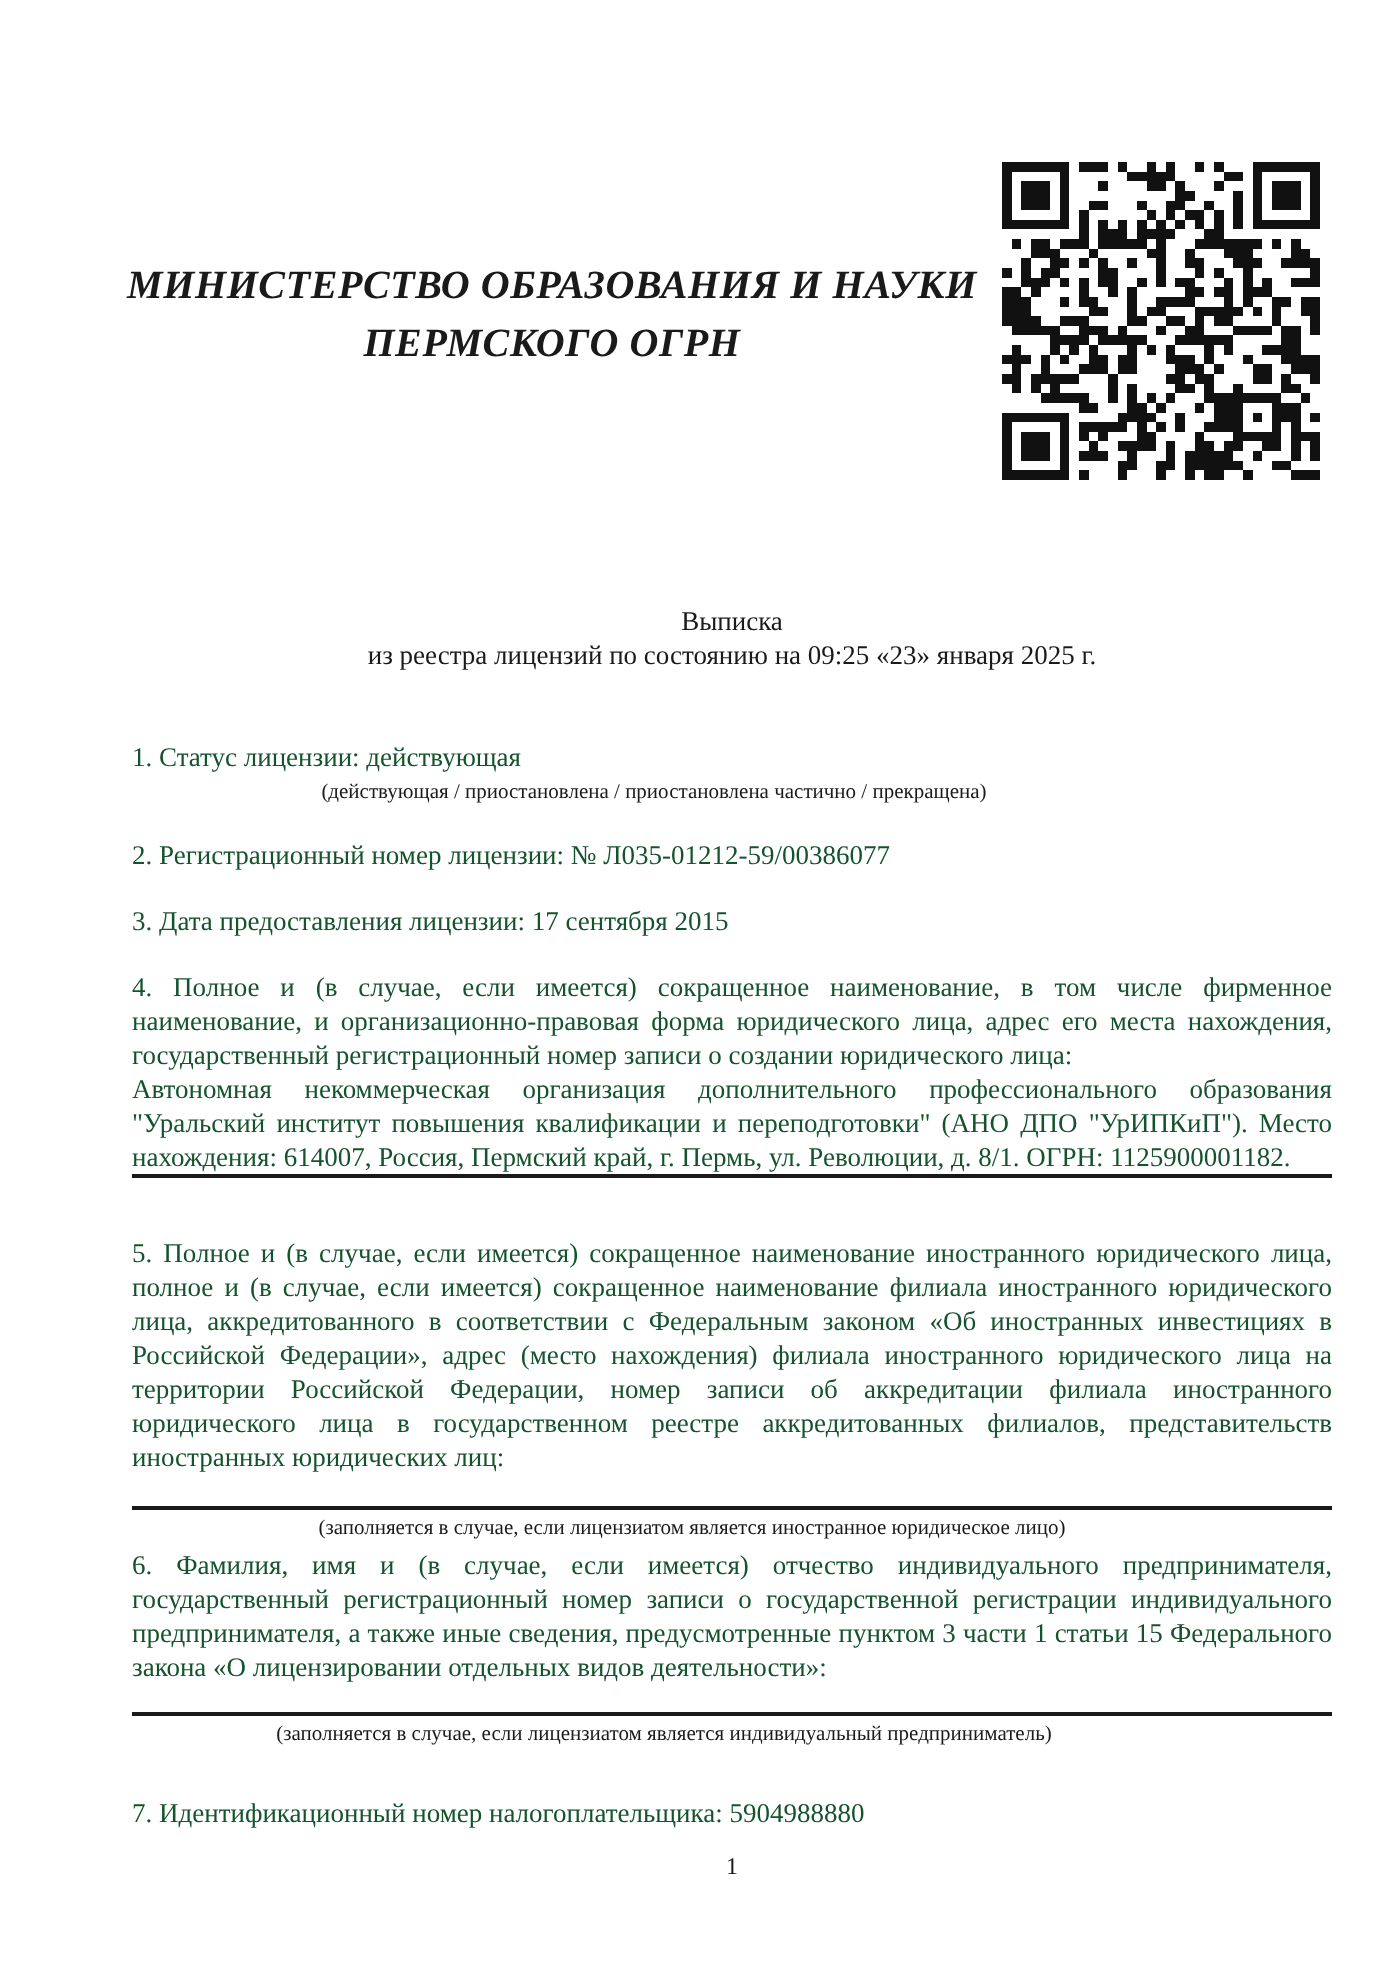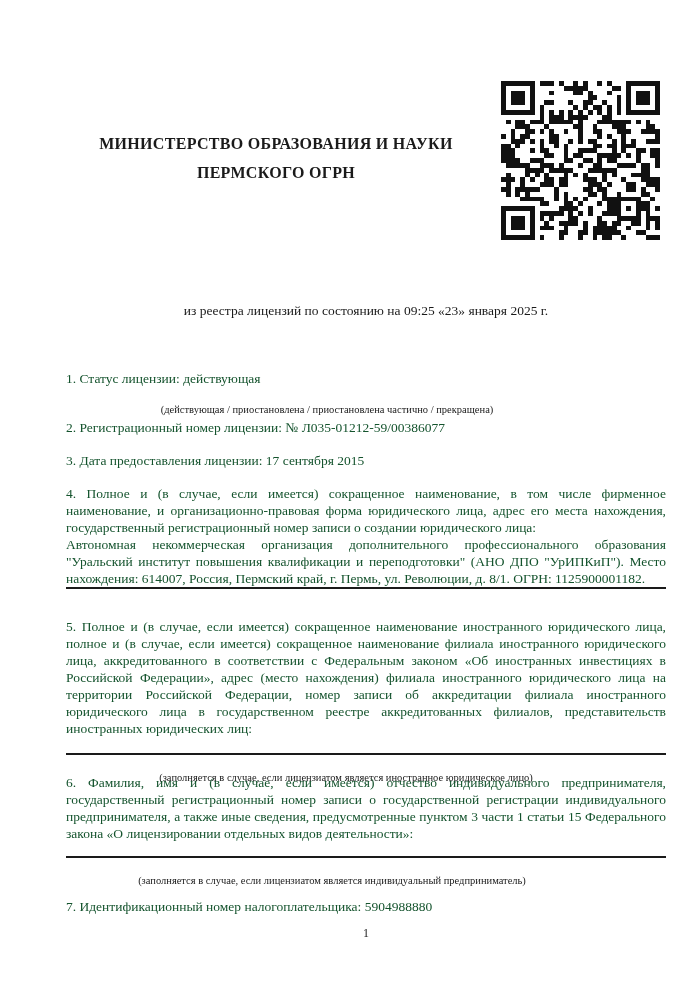--- a/index.html
+++ b/index.html
@@ -10,43 +10,44 @@
     color:#1a1a1a;
     font-family:"Liberation Serif","DejaVu Serif",serif;
     overflow:hidden;
   }
   
   .header-text{
     position:absolute;left:44px;top:129px;width:464px;
     text-align:center;
   }
   .h-line{
-    font-size:16px;font-weight:bold;line-height:29px;white-space:nowrap;
+    font-size:20px;font-weight:bold;line-height:29px;white-space:nowrap;
     letter-spacing:.3px;
+    font-style:italic;
   }
   .h-caption{font-size:10.5px;line-height:13px;margin-top:4px;}
   
   .qr{
     position:absolute;left:501px;top:81px;width:159px;height:159px;
     shape-rendering:crispEdges;background:#fff;
   }
   
   .main{position:absolute;left:66px;top:0;width:600px;}
   .doc-title{
     position:absolute;left:0;top:302px;width:600px;
     text-align:center;font-size:13.5px;line-height:17px;
   }
   .item{position:absolute;left:0;width:600px;}
   .body{
     margin:0;font-size:13.5px;line-height:17px;color:#14532d;
   }
   .just{text-align:justify;}
   .rule{border-top:2px solid #1a1a1a;height:0;}
   .caption{
-    font-size:10.5px;line-height:13px;text-align:center;margin-top:16px;
+    font-size:10.5px;line-height:13px;text-align:center;margin-top:3px;
     color:#1a1a1a;
   }
   .footer{
     position:absolute;left:66px;top:926px;width:600px;
     text-align:center;font-size:12px;line-height:15px;
   }
 </style>
 </head>
 <body>
 
@@ -582,20 +583,21 @@
         <rect x="25" y="32" width="1" height="1"></rect>
         <rect x="30" y="32" width="1" height="1"></rect>
         <rect x="31" y="32" width="1" height="1"></rect>
         <rect x="32" y="32" width="1" height="1"></rect>
       </g>
     </svg>
 
   <div class="main">
 
     <div class="doc-title">
+      <div>Выписка</div>
       <div>из реестра лицензий по состоянию на 09:25 «23» января 2025 г.</div>
     </div>
 
     <div class="item" style="top:370px">
       <p class="body">1. Статус лицензии: действующая</p>
       <div class="caption" style="padding-right:78px">(действующая / приостановлена / приостановлена частично / прекращена)</div>
     </div>
 
     <div class="item" style="top:419px">
       <p class="body">2. Регистрационный номер лицензии: № Л035-01212-59/00386077</p>

